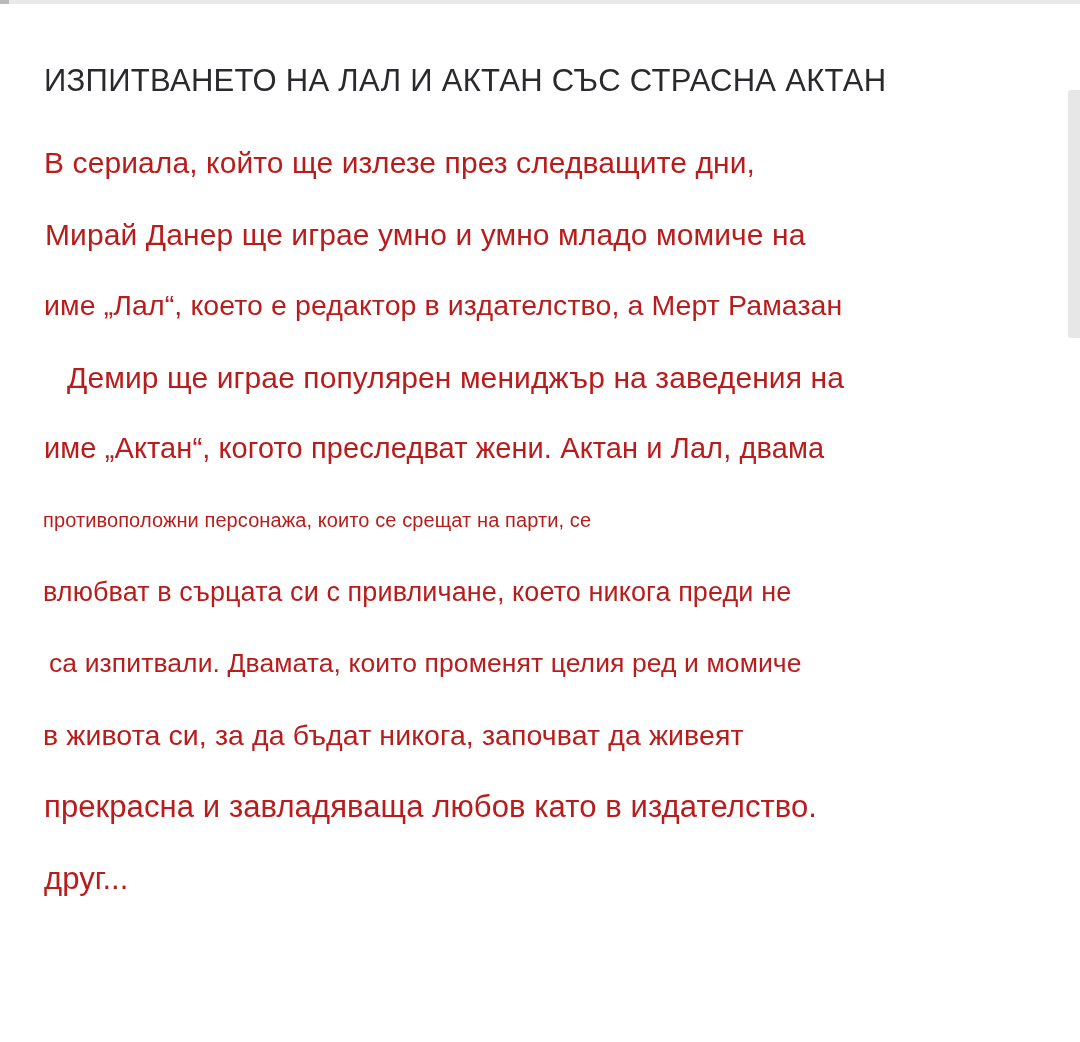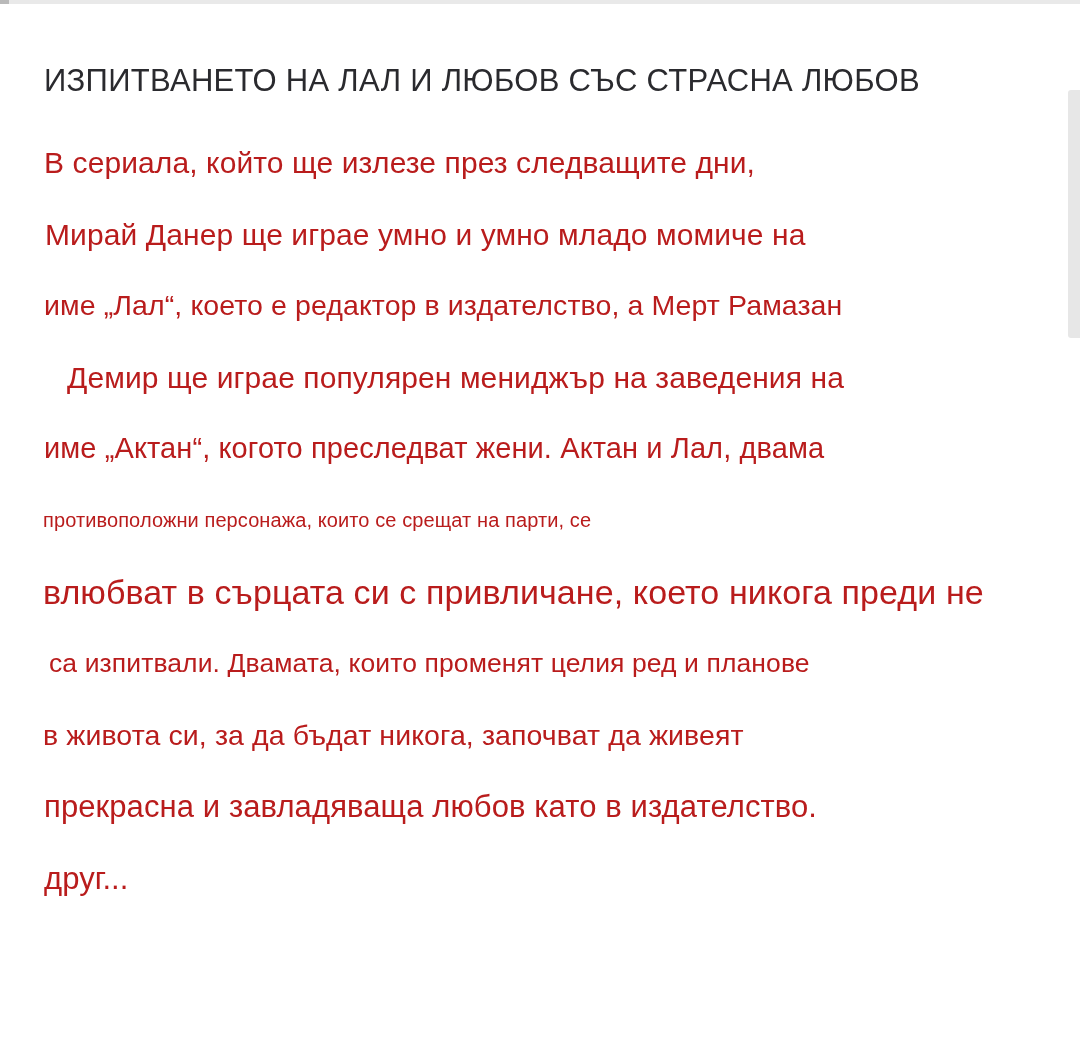--- a/index.html
+++ b/index.html
@@ -66,46 +66,46 @@
     font-weight: 400;
     letter-spacing: 0.1px;
   }
   
   .line:nth-child(1)  { font-size: 30px; }
   .line:nth-child(2)  { font-size: 30px; padding-left: 45px; }
   .line:nth-child(3)  { font-size: 28.5px; }
   .line:nth-child(4)  { font-size: 30px; padding-left: 47px; margin-left: 20px; }
   .line:nth-child(5)  { font-size: 29px; }
   .line:nth-child(6)  { font-size: 20px; padding-left: 43px; }
-  .line:nth-child(7)  { font-size: 34px; padding-left: 43px; }
+  .line:nth-child(7)  { font-size: 27px; padding-left: 43px; }
   .line:nth-child(8)  { font-size: 26.5px; padding-left: 49px; }
   .line:nth-child(9)  { font-size: 28.5px; padding-left: 43px; }
   .line:nth-child(10) { font-size: 31px; }
   .line:nth-child(11) { font-size: 31px; }
   .line:nth-child(12) { font-size: 31px; }
 </style>
 </head>
 <body>
 
 <div class="page">
 
   <div class="top-edge-bar"></div>
   <div class="top-edge-dark-notch"></div>
 
-  <h1 class="title">ИЗПИТВАНЕТО НА ЛАЛ И ЛЮБОВ СЪС СТРАСНА ЛЮБОВ</h1>
+  <h1 class="title">ИЗПИТВАНЕТО НА ЛАЛ И АКТАН СЪС СТРАСНА АКТАН</h1>
 
   <div class="article">
     <div class="line">В сериала, който ще излезе през следващите дни,</div>
     <div class="line">Мирай Данер ще играе умно и умно младо момиче на</div>
     <div class="line">име „Лал“, което е редактор в издателство, а Мерт Рамазан</div>
     <div class="line">Демир ще играе популярен мениджър на заведения на</div>
     <div class="line">име „Актан“, когото преследват жени. Актан и Лал, двама</div>
     <div class="line">противоположни персонажа, които се срещат на парти, се</div>
     <div class="line">влюбват в сърцата си с привличане, което никога преди не</div>
-    <div class="line">са изпитвали. Двамата, които променят целия ред и планове</div>
+    <div class="line">са изпитвали. Двамата, които променят целия ред и момиче</div>
     <div class="line">в живота си, за да бъдат никога, започват да живеят</div>
     <div class="line">прекрасна и завладяваща любов като в издателство.</div>
     <div class="line">друг...</div>
   </div>
 
   <div class="scrollbar-thumb"></div>
 
 </div>
 
 </body></html>

